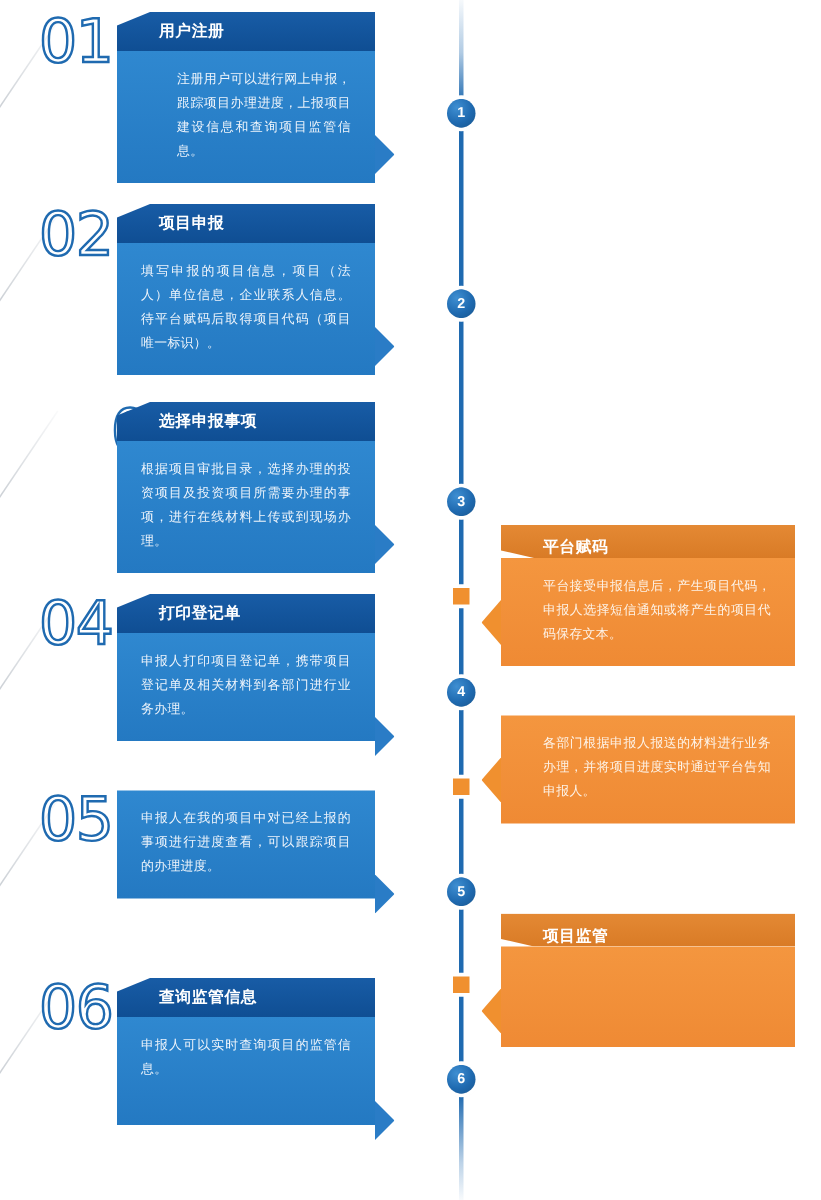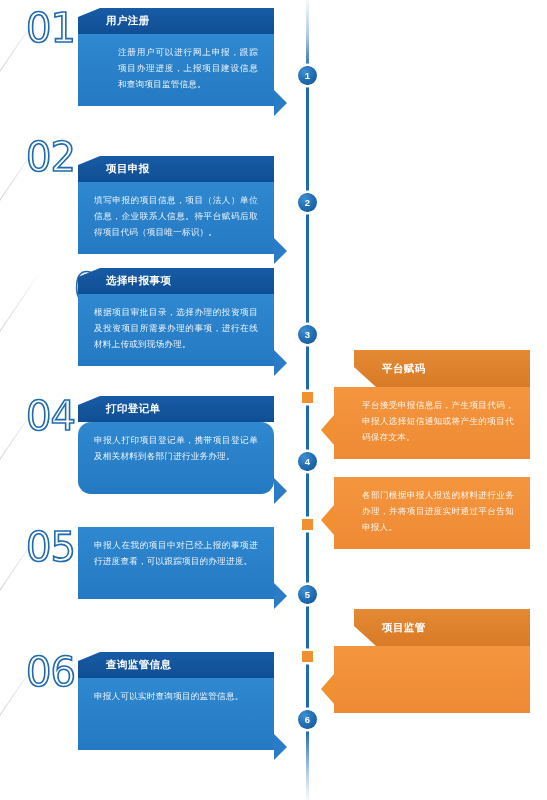--- a/index.html
+++ b/index.html
@@ -88,21 +88,21 @@
     background: linear-gradient(to bottom, rgba(150,160,172,0.05), rgba(120,132,146,0.55));
     transform: rotate(34deg);
     transform-origin: top center;
     z-index: 2;
   }
 
   
   .card-blue {
     position: absolute;
     left: 78px;
-    width: 196px;
+    width: 172px;
     z-index: 5;
   }
   .card-blue .card-head {
     position: relative;
     height: 26px;
     background: #13549c;
     background: linear-gradient(to bottom, #185ca6 0%, #0f4e93 100%);
     clip-path: polygon(22px 0, 100% 0, 100% 100%, 0 100%, 0 9px);
     display: flex;
     align-items: center;
@@ -140,27 +140,26 @@
 
   
   .card-orange {
     position: absolute;
     left: 334px;
     width: 196px;
     z-index: 5;
   }
   .card-orange .card-head {
     position: relative;
-    height: 37px;
+    height: 22px;
     background: #e0822f;
     background: linear-gradient(to bottom, #e48934 0%, #d97b26 100%);
     clip-path: polygon(0 0, 100% 0, 100% 100%, 22px 100%, 0 17px);
     display: flex;
-    align-items: center;
-    margin-left: 20px;
+    align-items: flex-end;
   }
   .card-orange .card-head .title {
     color: #ffffff;
     font-size: 10.5px;
     font-weight: bold;
     padding-left: 28px;
     letter-spacing: 0.4px;
     white-space: nowrap;
   }
   .card-orange .card-body {
@@ -200,21 +199,21 @@
         <div class="card-head">
           <div class="title">用户注册</div>
         </div>
         <div class="card-body" style="min-height: 72px; padding-left: 40px;">
           <div class="desc">注册用户可以进行网上申报，跟踪项目办理进度，上报项目建设信息和查询项目监管信息。</div>
           <div class="arrow-tip" style="top: 56px;"></div>
         </div>
       </div>
       <div class="step-slash" style="left: 38px; top: 143px;"></div>
       <div class="step-number" style="top: 137px;">02</div>
-      <div class="card-blue" style="top: 136px; margin-top: 20px;">
+      <div class="card-blue" style="top: 136px;">
         <div class="card-head">
           <div class="title">项目申报</div>
         </div>
         <div class="card-body" style="min-height: 72px;">
           <div class="desc">填写申报的项目信息，项目（法人）单位信息，企业联系人信息。待平台赋码后取得项目代码（项目唯一标识）。</div>
           <div class="arrow-tip" style="top: 56px;"></div>
         </div>
       </div>
       <div class="step-slash" style="left: 38px; top: 274px;"></div>
       <div class="step-number" style="top: 268px; margin-left: 48px;">03</div>
@@ -226,21 +225,21 @@
           <div class="desc">根据项目审批目录，选择办理的投资项目及投资项目所需要办理的事项，进行在线材料上传或到现场办理。</div>
           <div class="arrow-tip" style="top: 56px;"></div>
         </div>
       </div>
       <div class="step-slash" style="left: 38px; top: 402px;"></div>
       <div class="step-number" style="top: 396px;">04</div>
       <div class="card-blue" style="top: 396px;">
         <div class="card-head">
           <div class="title">打印登记单</div>
         </div>
-        <div class="card-body" style="min-height: 72px; border-radius: 13px;">
+        <div class="card-body" style="min-height: 72px;">
           <div class="desc">申报人打印项目登记单，携带项目登记单及相关材料到各部门进行业务办理。</div>
           <div class="arrow-tip" style="top: 56px;"></div>
         </div>
       </div>
       <div class="step-slash" style="left: 38px; top: 533px;"></div>
       <div class="step-number" style="top: 527px;">05</div>
       <div class="card-blue" style="top: 527px;">
         <div class="card-body" style="min-height: 72px;">
           <div class="desc">申报人在我的项目中对已经上报的事项进行进度查看，可以跟踪项目的办理进度。</div>
           <div class="arrow-tip" style="top: 56px;"></div>

